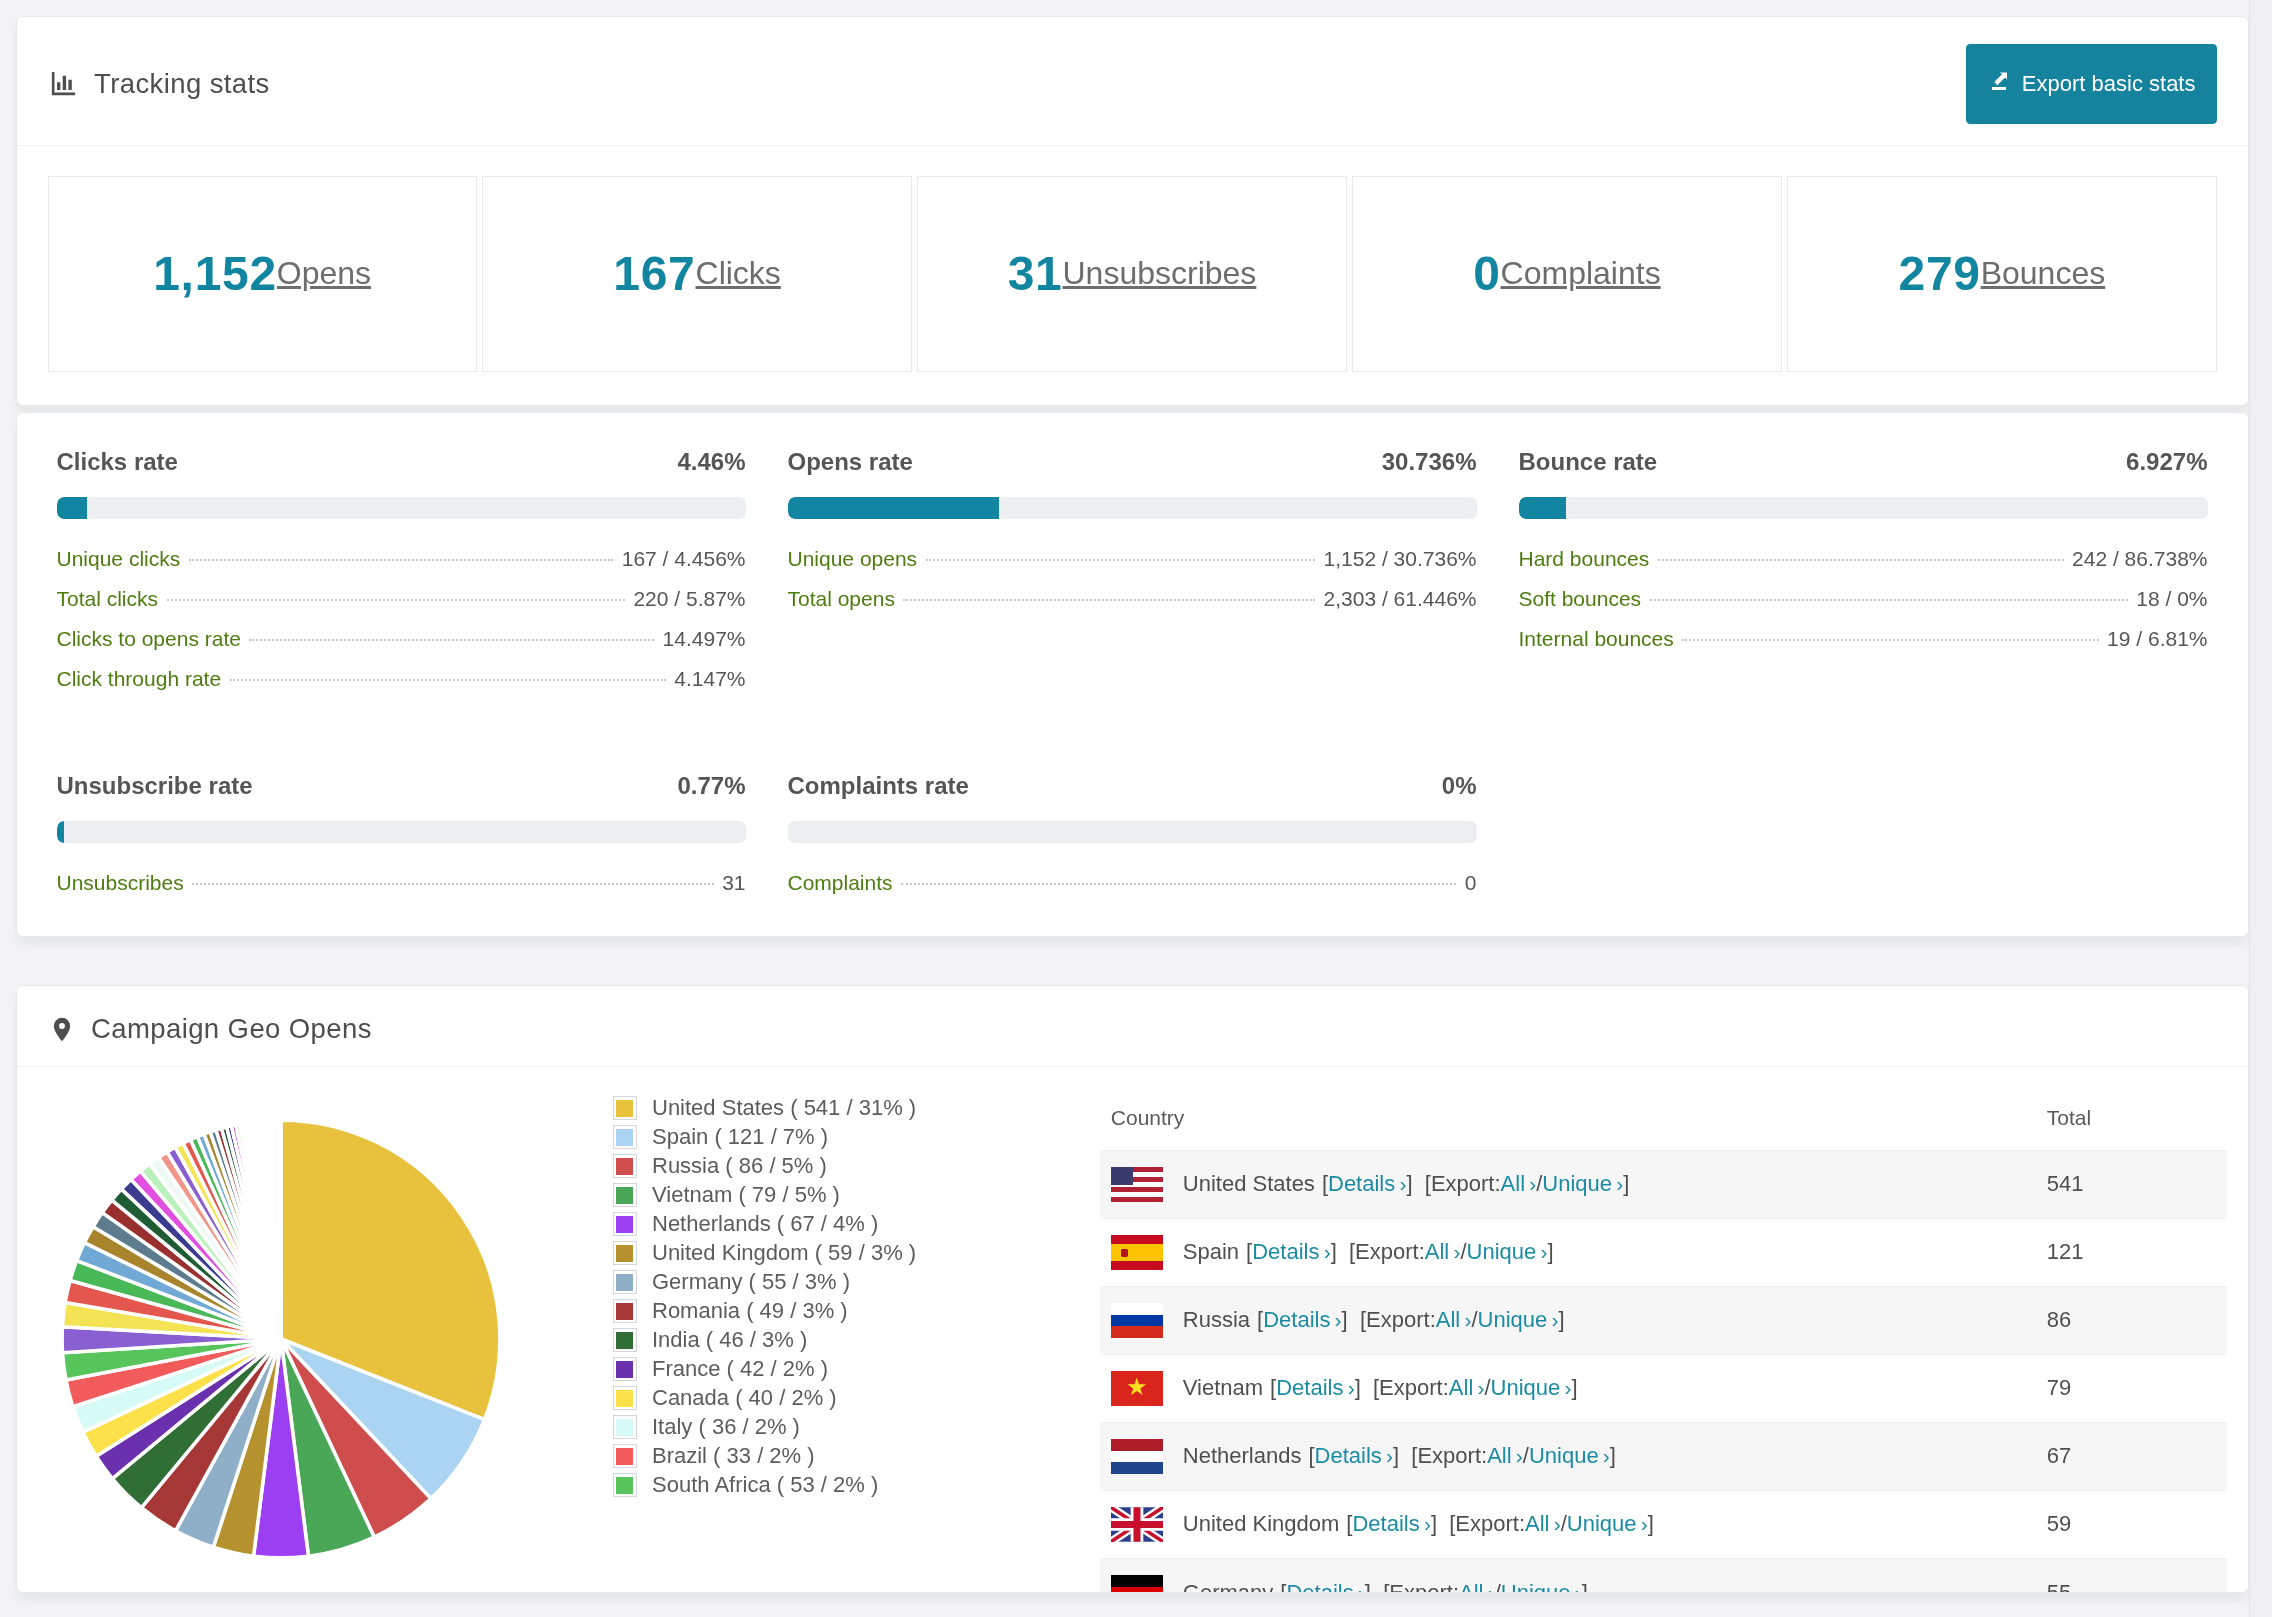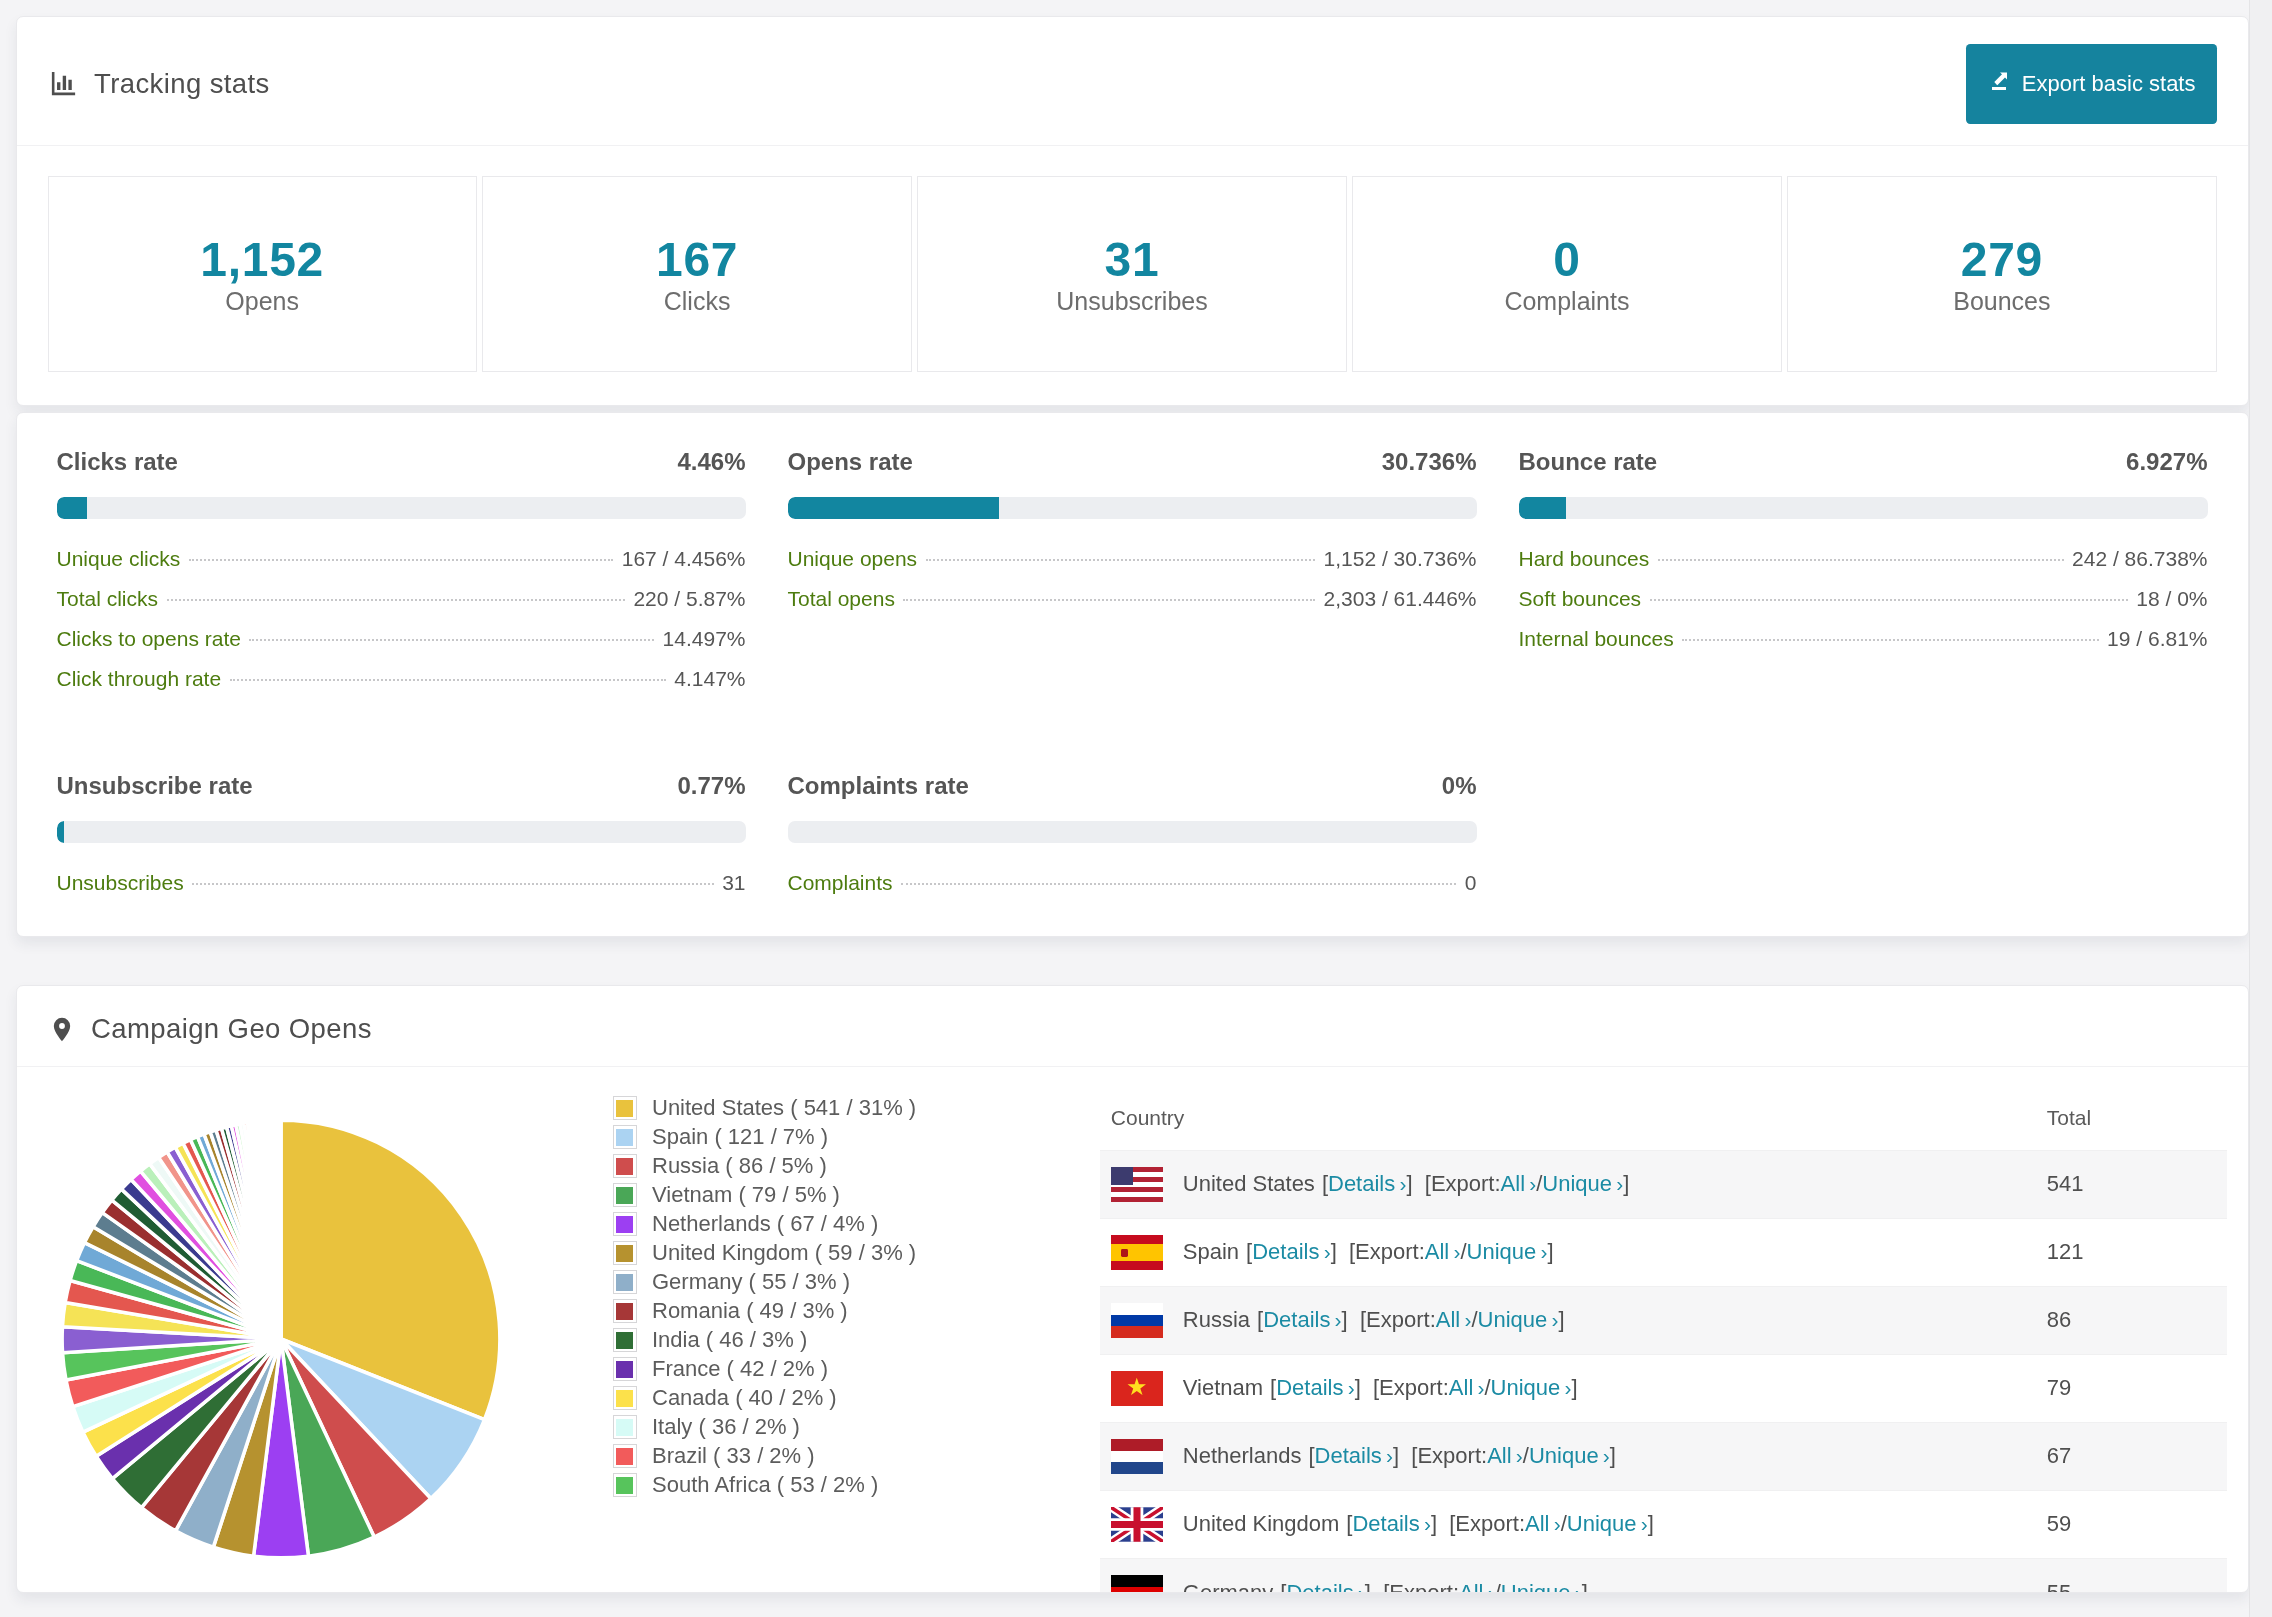--- a/index.html
+++ b/index.html
@@ -22,23 +22,23 @@
   .hicon { margin-right:15.5px; display:inline-flex; }
 
   
   .export-btn { margin-left:auto; background:#15839e; color:#fff; border:none;
     border-radius:4.2px; font-size:22px; font-family:inherit; padding:0 21px; height:80px;
     display:flex; align-items:center; gap:11.3px; cursor:pointer; }
 
   
   .stats-row { display:flex; gap:5.6px; padding:30px 31px; }
   .stat-box { flex:1; border:0.7px solid #e9e9ec; height:196px; display:flex;
-    flex-direction:column; align-items:center; justify-content:center; background:#fff; }
+    flex-direction:row; align-items:center; justify-content:center; background:#fff; }
   .stat-value { font-size:48px; font-weight:bold; color:#1286a0; letter-spacing:0.7px; }
-  .stat-label { font-size:25px; color:#6d6d6d; margin-top:0; }
+  .stat-label { font-size:32px; color:#6d6d6d; margin-top:0;text-decoration:underline; }
 
   
   .rates-grid { display:grid; grid-template-columns:1fr 1fr 1fr; column-gap:42px;
     row-gap:65px; padding:35px 40px; }
   .rate-title-row { display:flex; justify-content:space-between; align-items:baseline; }
   .rate-title { font-size:24px; font-weight:bold; color:#555; }
   .rate-value { font-size:24px; font-weight:bold; color:#555; }
   .progress { margin-top:21px; height:22px; border-radius:7px; background:#eceef1;
     overflow:hidden; }
   .progress-fill { height:100%; background:#1286a0; border-radius:7px 0 0 7px; }

